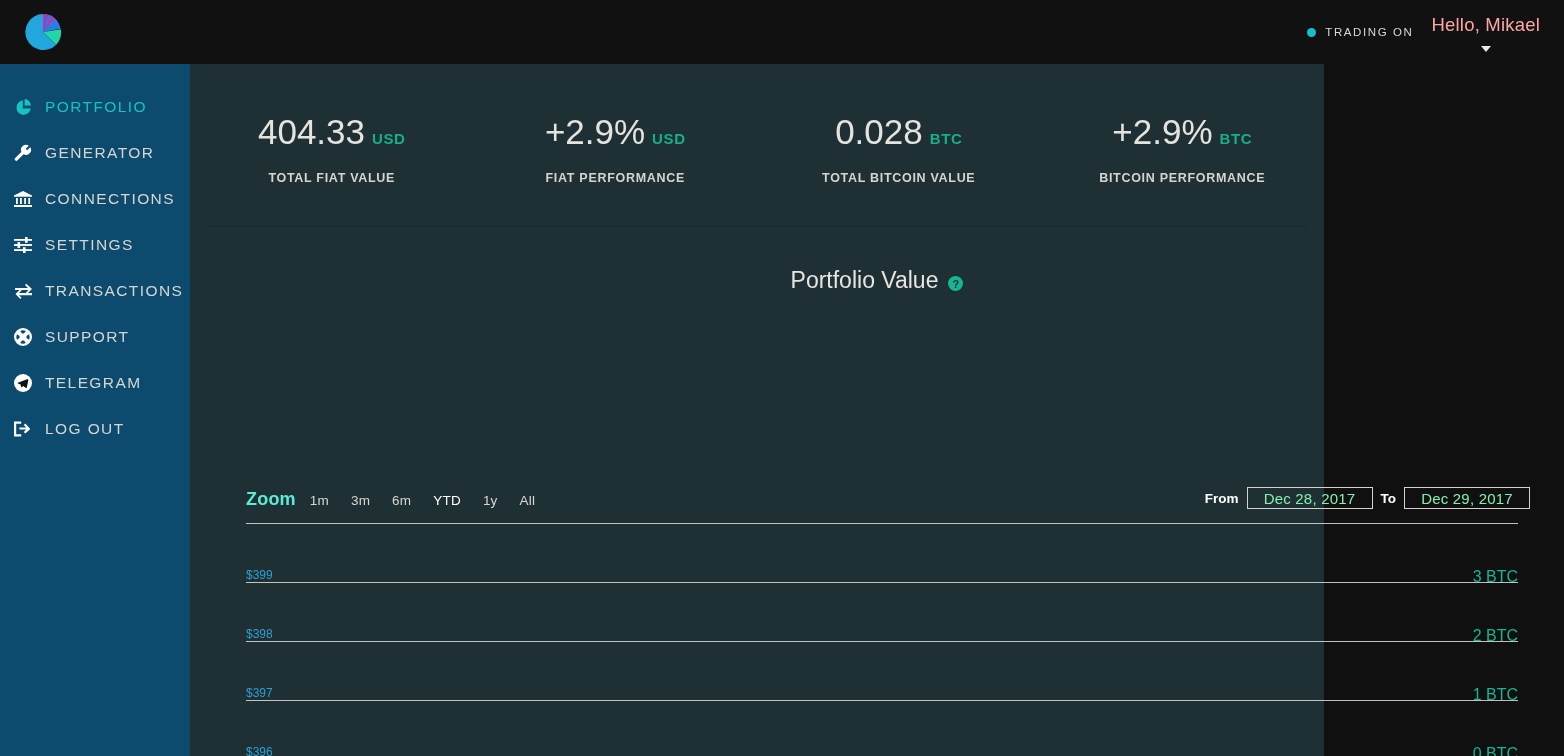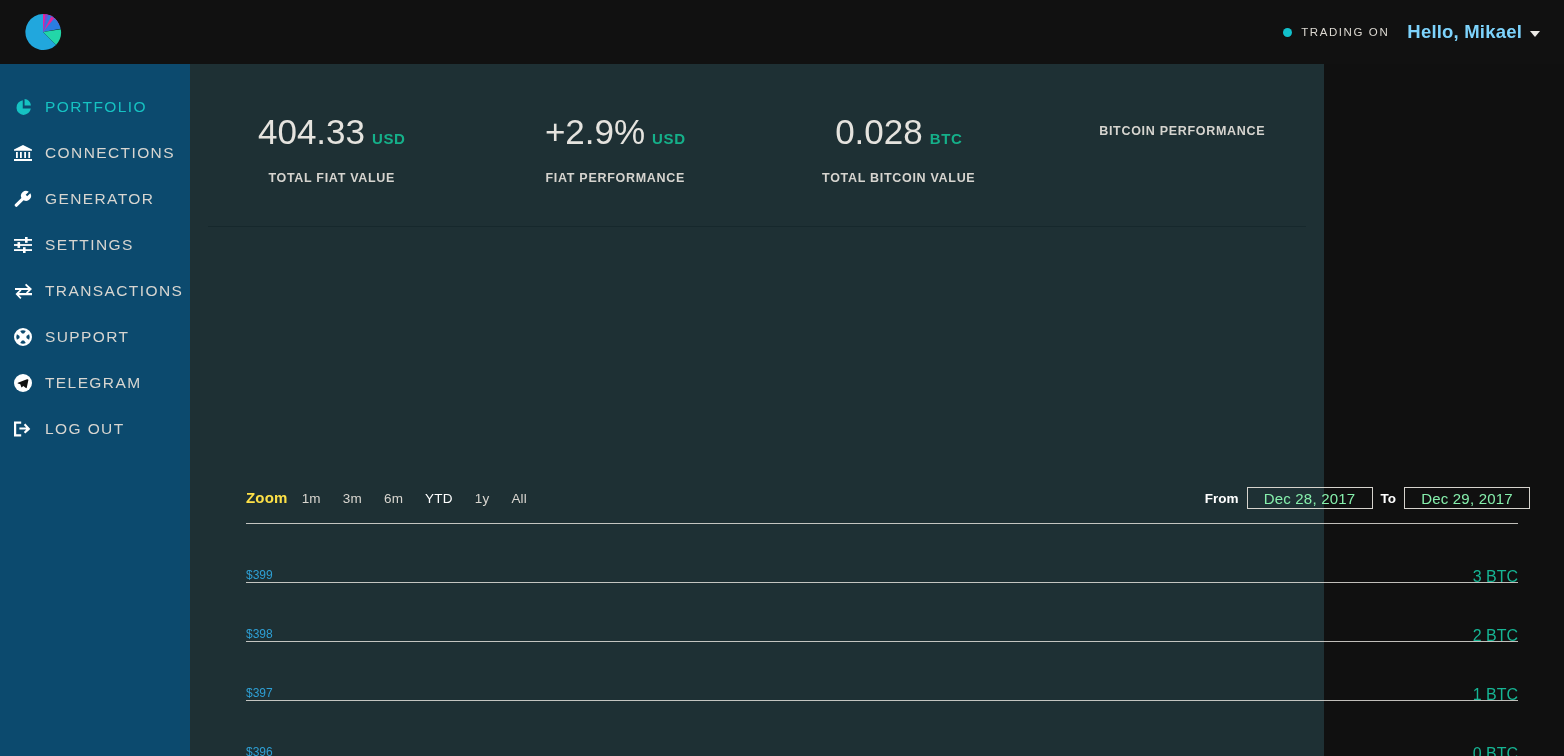--- a/index.html
+++ b/index.html
@@ -30,23 +30,24 @@
   }
   .trading {
     display: flex; align-items: center; gap: 9px;
     color: #ddd9d2; font-size: 11.5px; letter-spacing: 1.6px; font-weight: 500; text-align: center;
   }
   .trading-dot {
     width: 9px; height: 9px; border-radius: 50%;
     background: #12c0cb; display: block;
   }
   .hello {
-    color: #7dd3fc; font-size: 18.5px; letter-spacing: 0.2px;
+    color: #fca5a5; font-size: 18.5px; letter-spacing: 0.2px;
     display: flex; align-items: center; gap: 8px;
-    font-weight: 700;
+    font-weight: 400;
+    flex-direction: column;
   }
   .caret {
     width: 0; height: 0; display: inline-block;
     border-left: 5px solid transparent;
     border-right: 5px solid transparent;
     border-top: 6px solid #eceae6;
     position: relative; top: 2px;
   }
 
   
@@ -126,21 +127,21 @@
   .rangebar {
     position: absolute; left: 0; top: 262px;
     width: 1374px; height: 24px;
   }
   .zoom-group {
     position: absolute; left: 56px; top: 0;
     display: flex; align-items: baseline; gap: 0;
     color: #dfdcd6;
   }
   .zoom-label {
-    font-size: 15px; font-weight: 700; color: #fde047;
+    font-size: 18px; font-weight: 700; color: #5eead4;
     margin-right: 14px; letter-spacing: 0.2px;
   }
   .zoom-btn {
     font-size: 13.5px; color: #d9d6d0; cursor: pointer;
     margin-right: 22px; letter-spacing: 0.2px;
   }
   .zoom-btn.active { color: #ffffff; font-weight: 400; }
 
   .range-inputs {
     position: absolute; right: 34px; top: -2px;
@@ -215,43 +216,43 @@
           <path d="M7.3 1.1A7 7 0 0 0 8 15a7 7 0 0 0 6.9-6H7.3z"></path>
           <path d="M9 0v6h6A6.5 6.5 0 0 0 9 0z"></path>
         </svg>
     </span>
     <span>PORTFOLIO</span>
   </div>
 
   <div class="nav-item">
     <span class="nav-icon">
       <svg width="18" height="18" viewBox="0 0 18 18">
+          <path d="M16.3 3.2l-3.1 3.1-1.5-1.5 3.1-3.1A5 5 0 0 0 7.4 7.9L1.2 14a1.6 1.6 0 0 0 2.3 2.3l6.1-6.1a5 5 0 0 0 6.7-7z"></path>
+        </svg>
+    </span>
+    <span>GENERATOR</span>
+  </div>
+
+  <div class="nav-item">
+    <span class="nav-icon">
+      <svg width="18" height="18" viewBox="0 0 18 18">
           <path d="M9 1 0 5.5v1.2h18V5.5L9 1z"></path>
           <rect x="2" y="8" width="1.8" height="6"></rect>
           <rect x="6" y="8" width="1.8" height="6"></rect>
           <rect x="10.2" y="8" width="1.8" height="6"></rect>
           <rect x="14.3" y="8" width="1.8" height="6"></rect>
           <rect x="0" y="15" width="18" height="2"></rect>
         </svg>
     </span>
     <span>CONNECTIONS</span>
   </div>
 
   <div class="nav-item">
     <span class="nav-icon">
       <svg width="18" height="18" viewBox="0 0 18 18">
-          <path d="M16.3 3.2l-3.1 3.1-1.5-1.5 3.1-3.1A5 5 0 0 0 7.4 7.9L1.2 14a1.6 1.6 0 0 0 2.3 2.3l6.1-6.1a5 5 0 0 0 6.7-7z"></path>
-        </svg>
-    </span>
-    <span>GENERATOR</span>
-  </div>
-
-  <div class="nav-item">
-    <span class="nav-icon">
-      <svg width="18" height="18" viewBox="0 0 18 18">
           <rect x="0" y="3" width="18" height="1.8"></rect>
           <rect x="0" y="8.1" width="18" height="1.8"></rect>
           <rect x="0" y="13.2" width="18" height="1.8"></rect>
           <rect x="11" y="1" width="2.6" height="5.8"></rect>
           <rect x="3.5" y="6.1" width="2.6" height="5.8"></rect>
           <rect x="9" y="11.2" width="2.6" height="5.8"></rect>
         </svg>
     </span>
     <span>SETTINGS</span>
   </div>
@@ -312,27 +313,34 @@
       </div>
       <div class="stat-label">FIAT PERFORMANCE</div>
     </div>
     <div class="stat">
       <div class="stat-value">
         <span>0.028</span><span class="stat-unit">BTC</span>
       </div>
       <div class="stat-label">TOTAL BITCOIN VALUE</div>
     </div>
     <div class="stat">
+      <div class="stat-value">
+        <span>+2.9%</span><span class="stat-unit">BTC</span>
+      </div>
       <div class="stat-label">BITCOIN PERFORMANCE</div>
     </div>
   </div>
   <div class="divider"></div>
 
   <div class="chart-area">
 
+    <div class="chart-title">
+      <span>Portfolio Value</span>
+      <span class="help-badge">?</span>
+    </div>
 
     <div class="rangebar">
       <div class="zoom-group">
         <span class="zoom-label">Zoom</span>
         <span class="zoom-btn">1m</span>
         <span class="zoom-btn">3m</span>
         <span class="zoom-btn">6m</span>
         <span class="zoom-btn active">YTD</span>
         <span class="zoom-btn">1y</span>
         <span class="zoom-btn">All</span>

